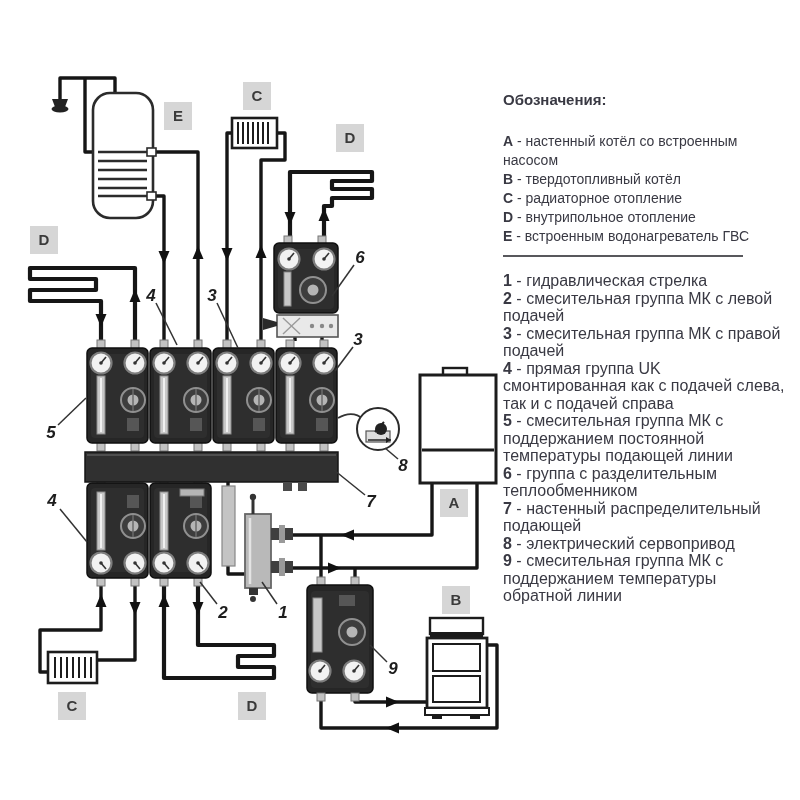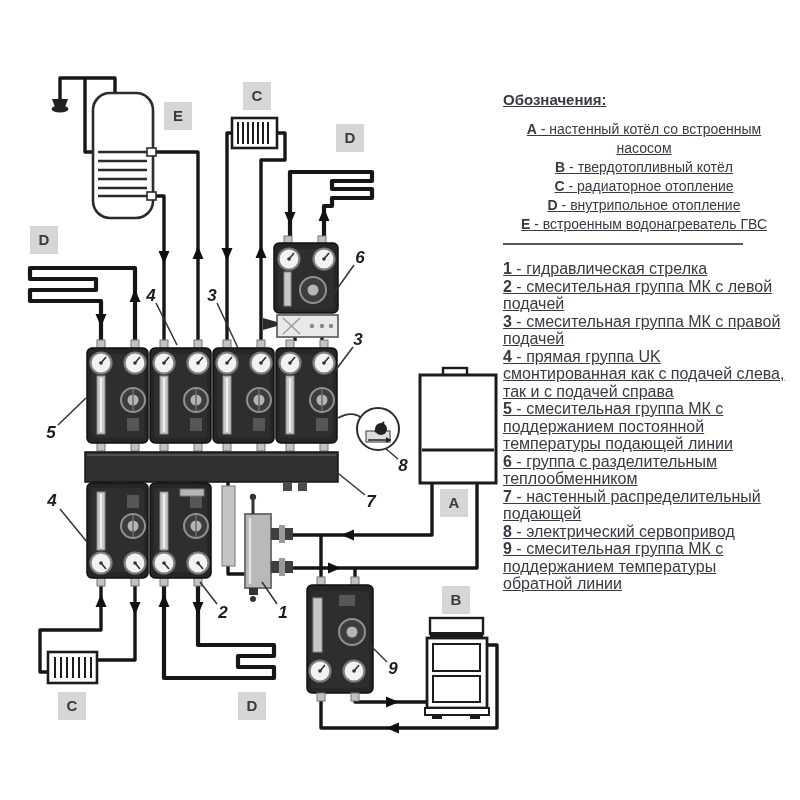--- a/index.html
+++ b/index.html
@@ -1,21 +1,21 @@
 <!DOCTYPE html>
 <html><head>
 <meta charset="utf-8">
 <style>
   html,body{margin:0;padding:0;background:#ffffff;}
   .stage{position:relative;width:800px;height:800px;background:#ffffff;overflow:hidden;
          font-family:"Liberation Sans",sans-serif;}
   .stage svg{position:absolute;left:0;top:0;}
-  .legend{position:absolute;left:503px;top:91px;width:282px;color:#393943;text-decoration:underline;}
+  .legend{position:absolute;left:503px;top:91px;width:282px;color:#393943;}
   .lg-title{font-size:15px;font-weight:bold;}
-  .lg-letters{margin-top:12px;font-size:14px;line-height:19px;text-align:center;}
+  .lg-letters{margin-top:24px;font-size:14px;line-height:19px;}
   .lg-divider{margin-top:9px;width:240px;height:2px;background:#58585c;}
   .lg-numbers{margin-top:15px;font-size:16px;line-height:17.5px;}
   .lg-item b{font-weight:bold;}
   text{font-family:"Liberation Sans",sans-serif;}
   .callout{font-size:17px;font-weight:bold;font-style:italic;fill:#1d1d1d;}
   .boxletter{font-size:15px;font-weight:bold;fill:#3a3a3a;}
 </style>
 </head>
 <body>
 

